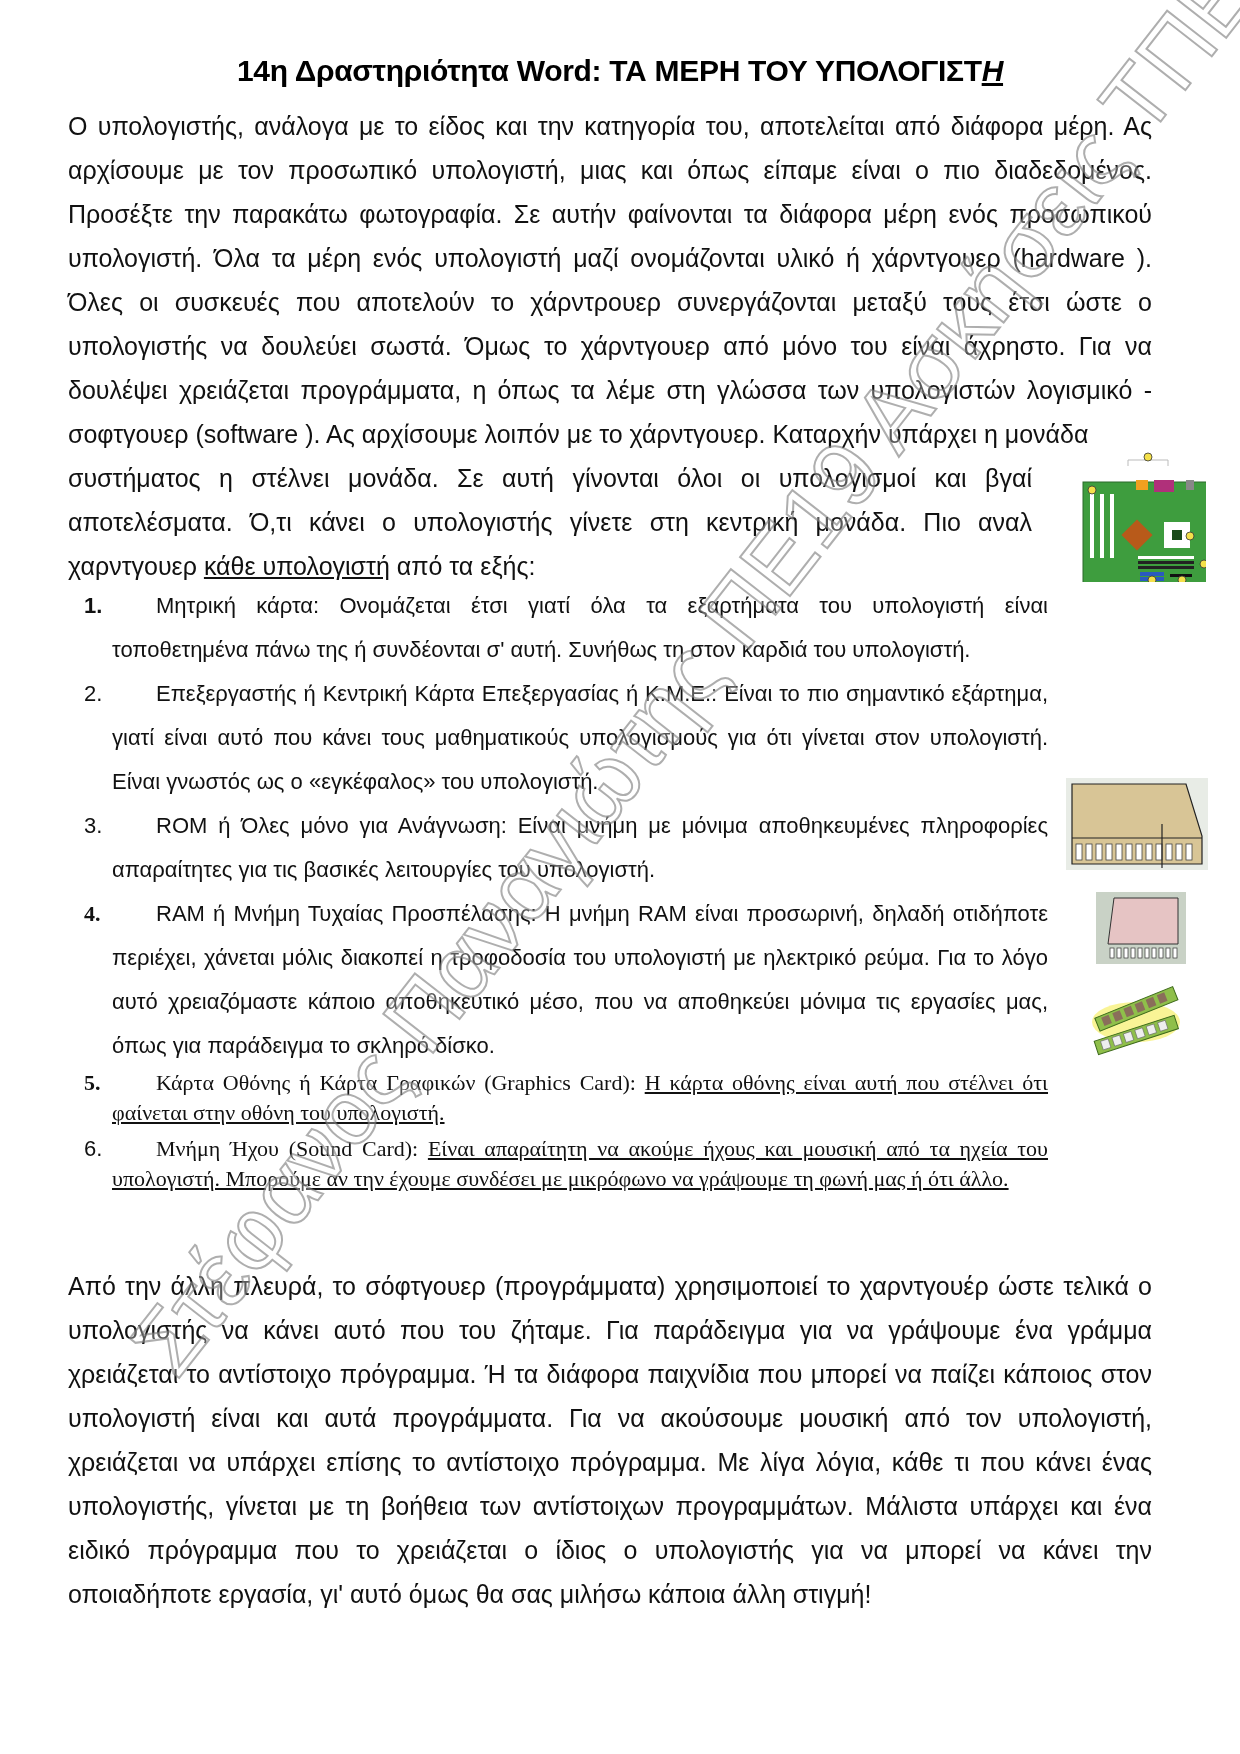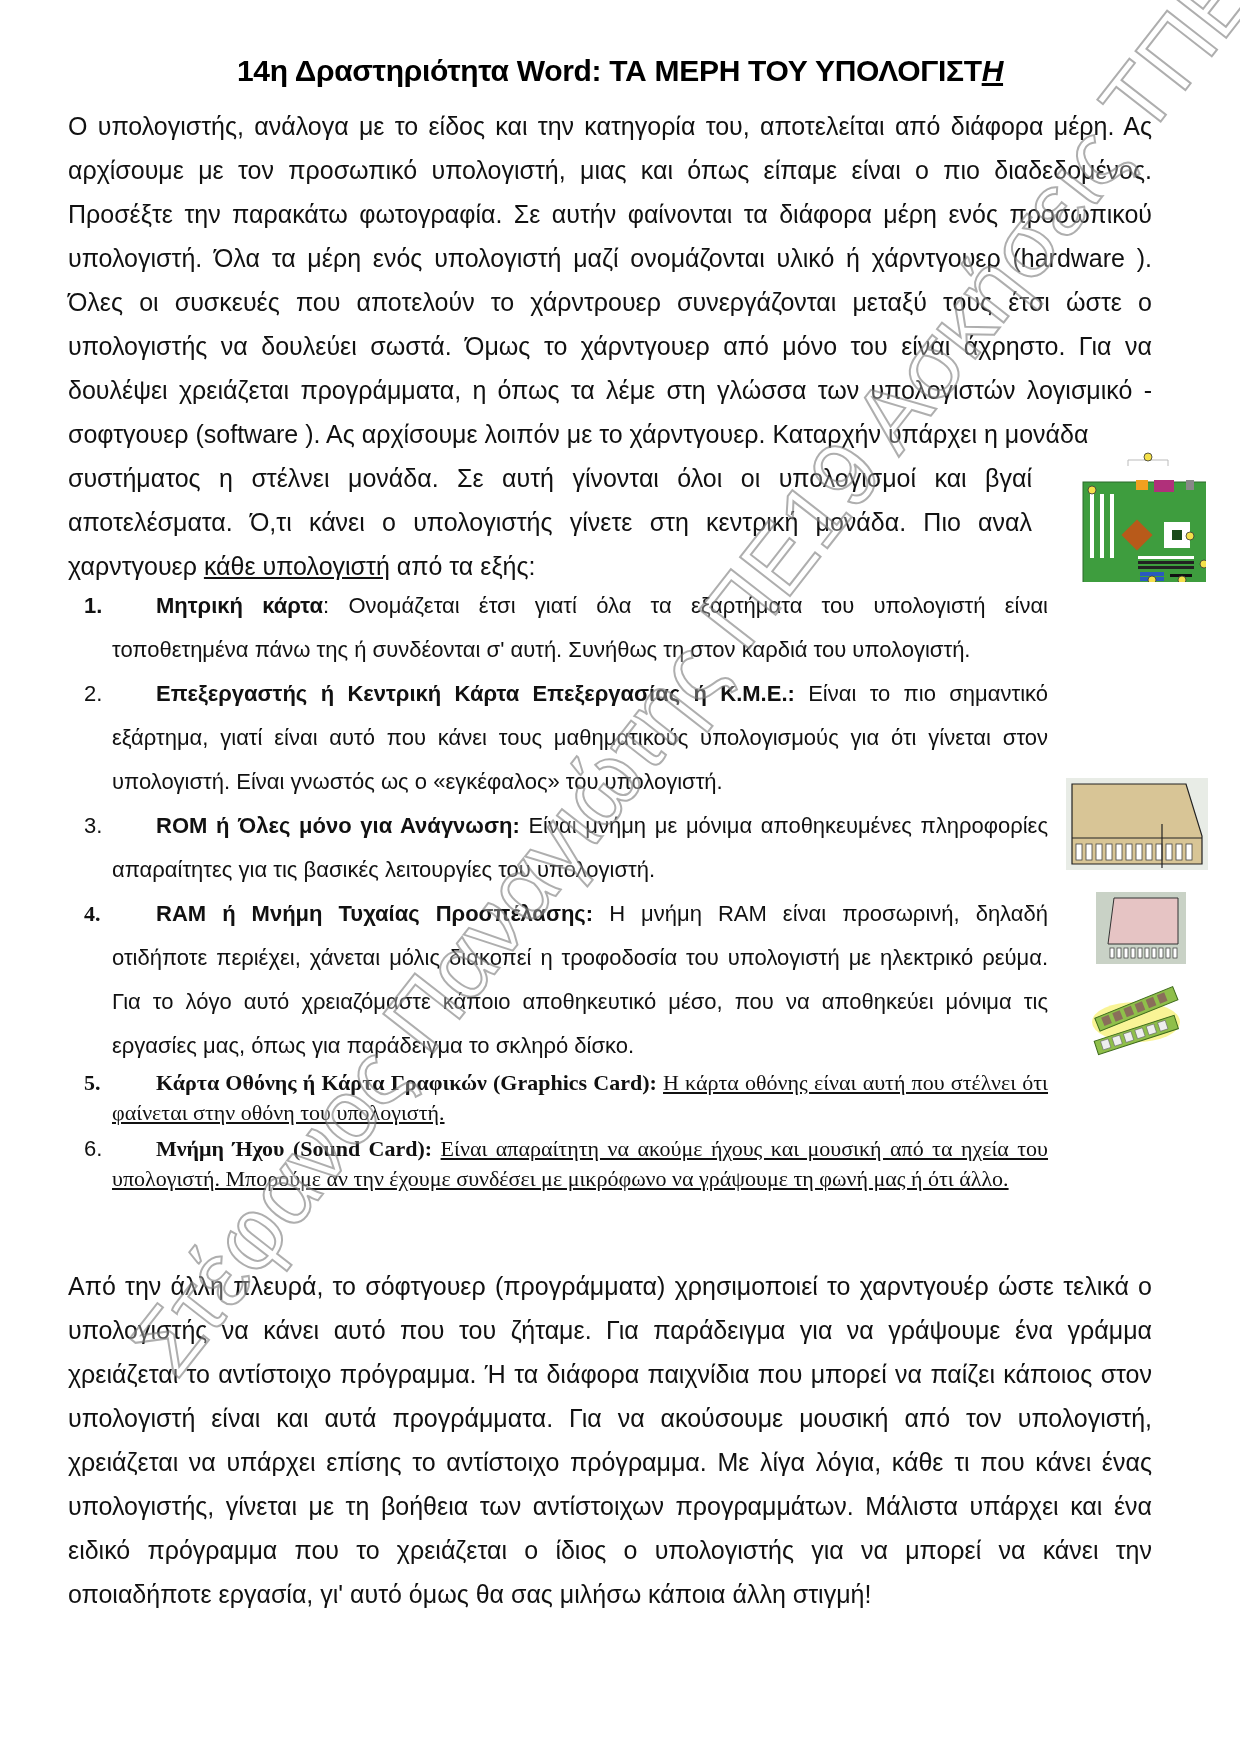--- a/index.html
+++ b/index.html
@@ -16,21 +16,21 @@
       font-family: "Liberation Sans", sans-serif; font-size: 25px; color: #111;
       line-height: 44px; text-align: justify;
     }
     .p1 { top: 104px; }
     .narrow { width: 964px; }
     .u { text-decoration: underline; }
     .list { position: absolute; left: 84px; width: 964px; font-family: "Liberation Sans", sans-serif; font-size: 22px; color: #111; }
     .li { position: relative; padding-left: 28px; line-height: 44px; text-align: justify; }
     .li .num { position: absolute; left: 0; top: 0; }
     .li .lead { display: inline-block; width: 44px; }
-    .li b { font-weight: bold; }
+    .li b { font-weight: normal; }
     .li.serif { font-family: "Liberation Serif", serif; font-size: 22px; line-height: 30px; }
     .li.serif .num { font-family: "Liberation Serif", serif; font-weight: bold; }
     .li.serif .num.plain { font-family: "Liberation Sans", sans-serif; font-weight: normal; }
     .li.serif .desc { text-decoration: underline; }
     .p2 { top: 1264px; }
     .img { position: absolute; }
     .watermark {
       position: absolute; left: 60px; top: 760px; width: 1300px;
       font-family: "Liberation Sans", sans-serif; font-size: 92px;
       color: rgba(150,150,150,0.55); transform: rotate(-52deg); transform-origin: 0 0;

